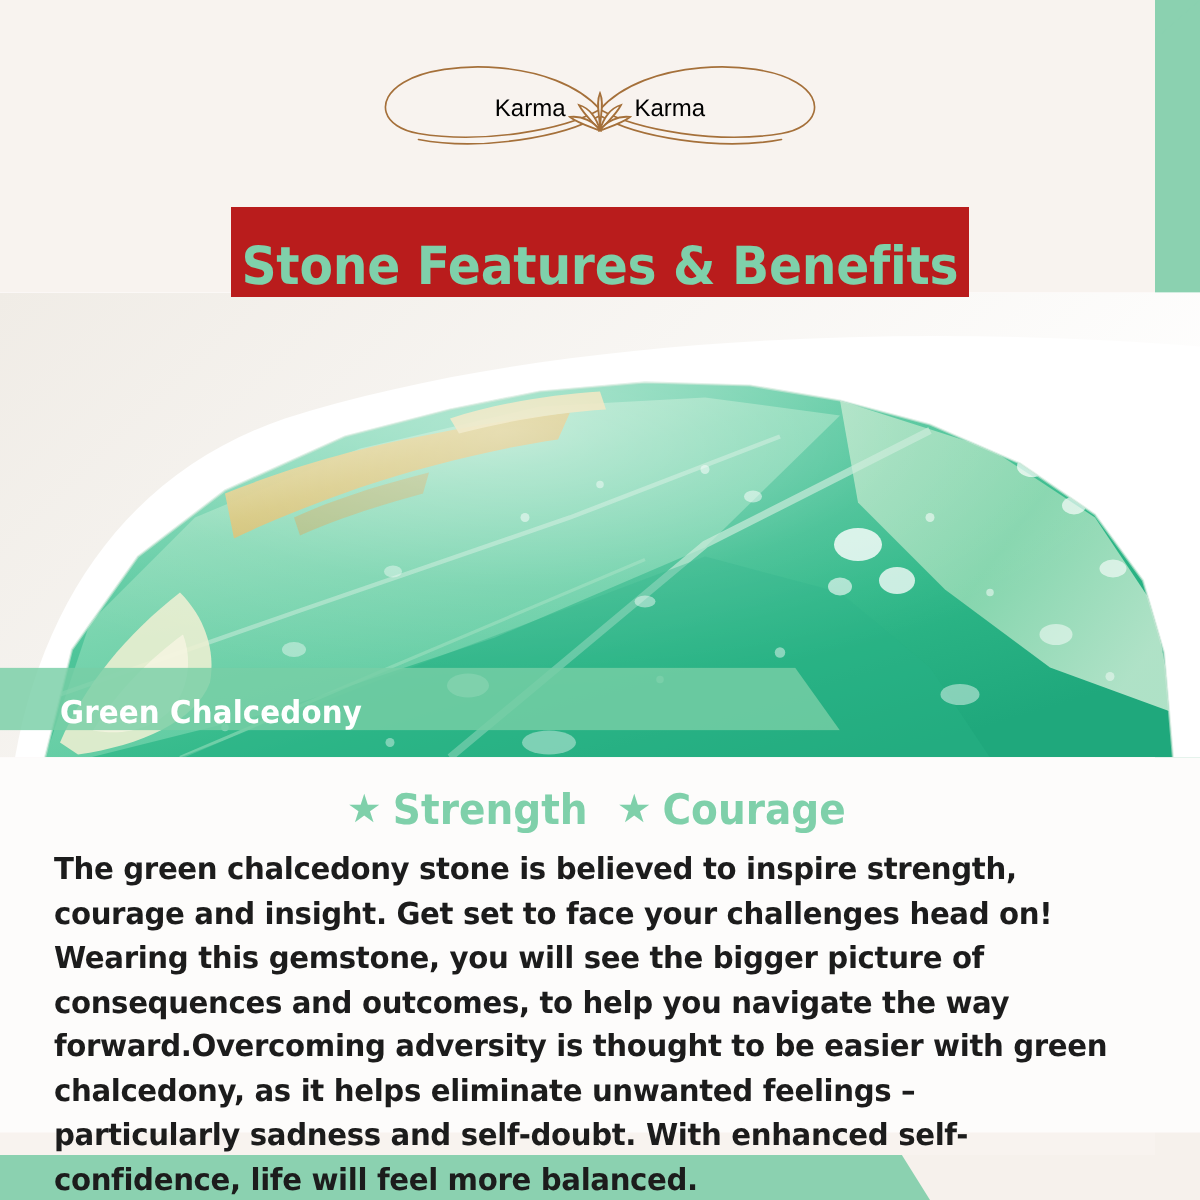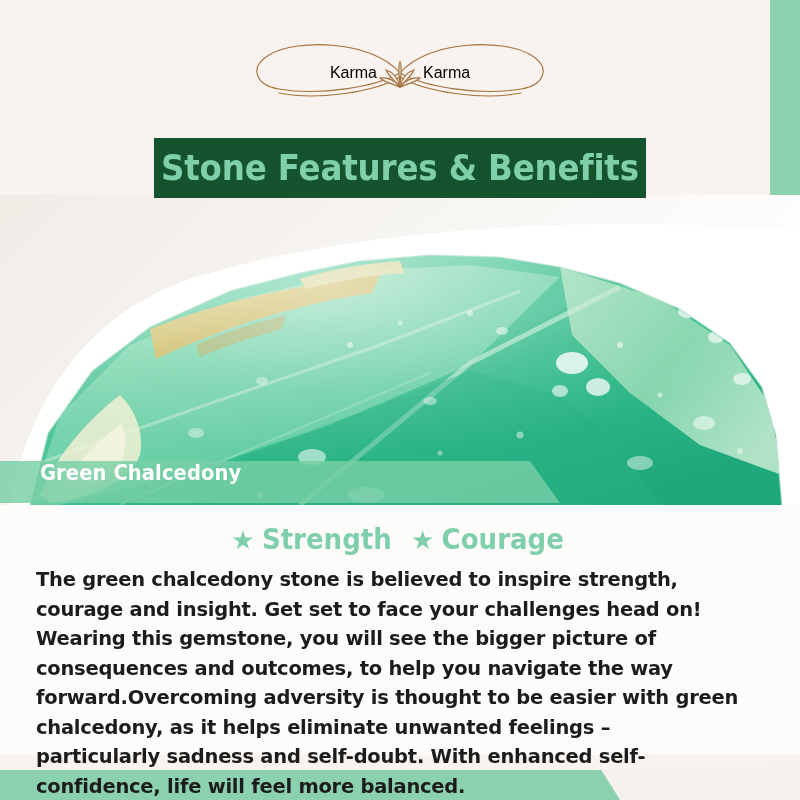--- a/index.html
+++ b/index.html
@@ -70,22 +70,22 @@
     transform:translate(-50%,-50%);
     width:330px; height:64px;
     z-index:1; pointer-events:none;
   }
 
   
   #title-banner {
     position:absolute;
     left:154px; top:138px;
     width:492px; height:60px;
-    background:#14532d;
-    display:flex; align-items:center; justify-content:center;
+    background:#b91c1c;
+    display:flex; align-items:flex-end; justify-content:center;
     z-index:5;
   }
   #title-text {
     font-family:"DejaVu Sans", sans-serif;
     font-weight:bold;
     font-size:35px;
     color:#7FD0AA;
     letter-spacing:-0.2px;
     transform:scaleX(0.93);
     white-space:nowrap;
@@ -98,25 +98,25 @@
     width:800px; height:310px;
     overflow:hidden;
     z-index:2;
     background:#ffffff;
   }
   #photo svg { display:block; width:100%; height:100%; }
 
   
   #caption-band {
     position:absolute;
-    left:0; bottom:2px;
+    left:0; bottom:18px;
     width:560px; height:42px;
     background:rgba(120,206,166,0.82);
     clip-path:polygon(0 0, 530px 0, 560px 100%, 0 100%);
-    display:flex; align-items:flex-start;
+    display:flex; align-items:flex-end;
     z-index:4;
   }
   #caption-text {
     margin-left:40px;
     color:#ffffff;
     font-family:"DejaVu Sans", sans-serif;
     font-weight:bold;
     font-size:21px;
     transform:scaleX(0.93);
     transform-origin:left center;

